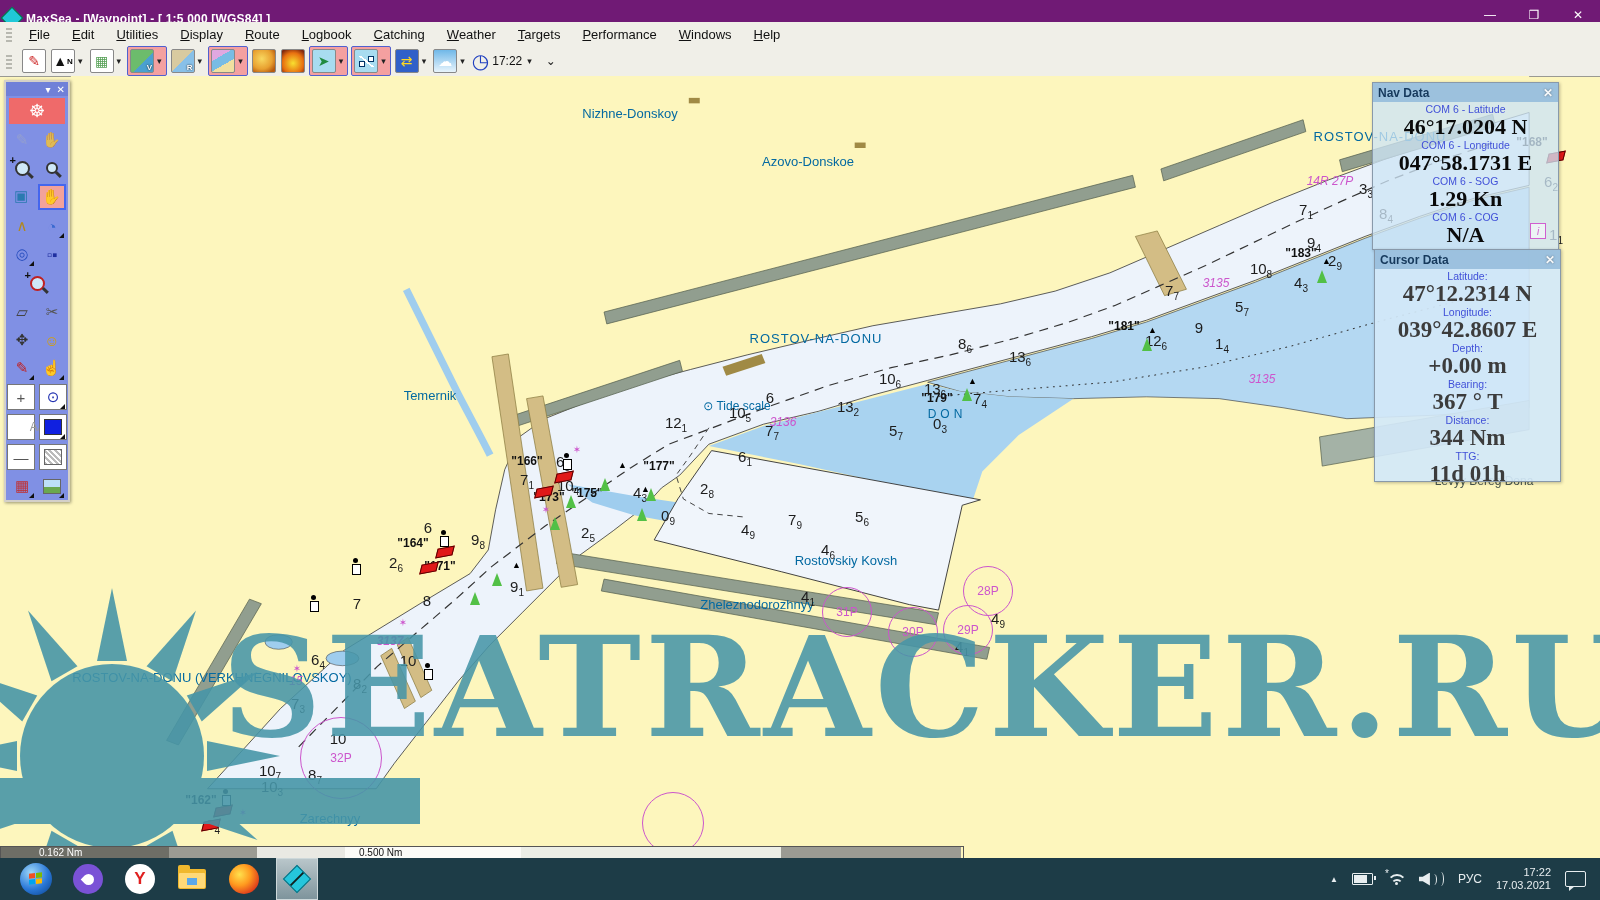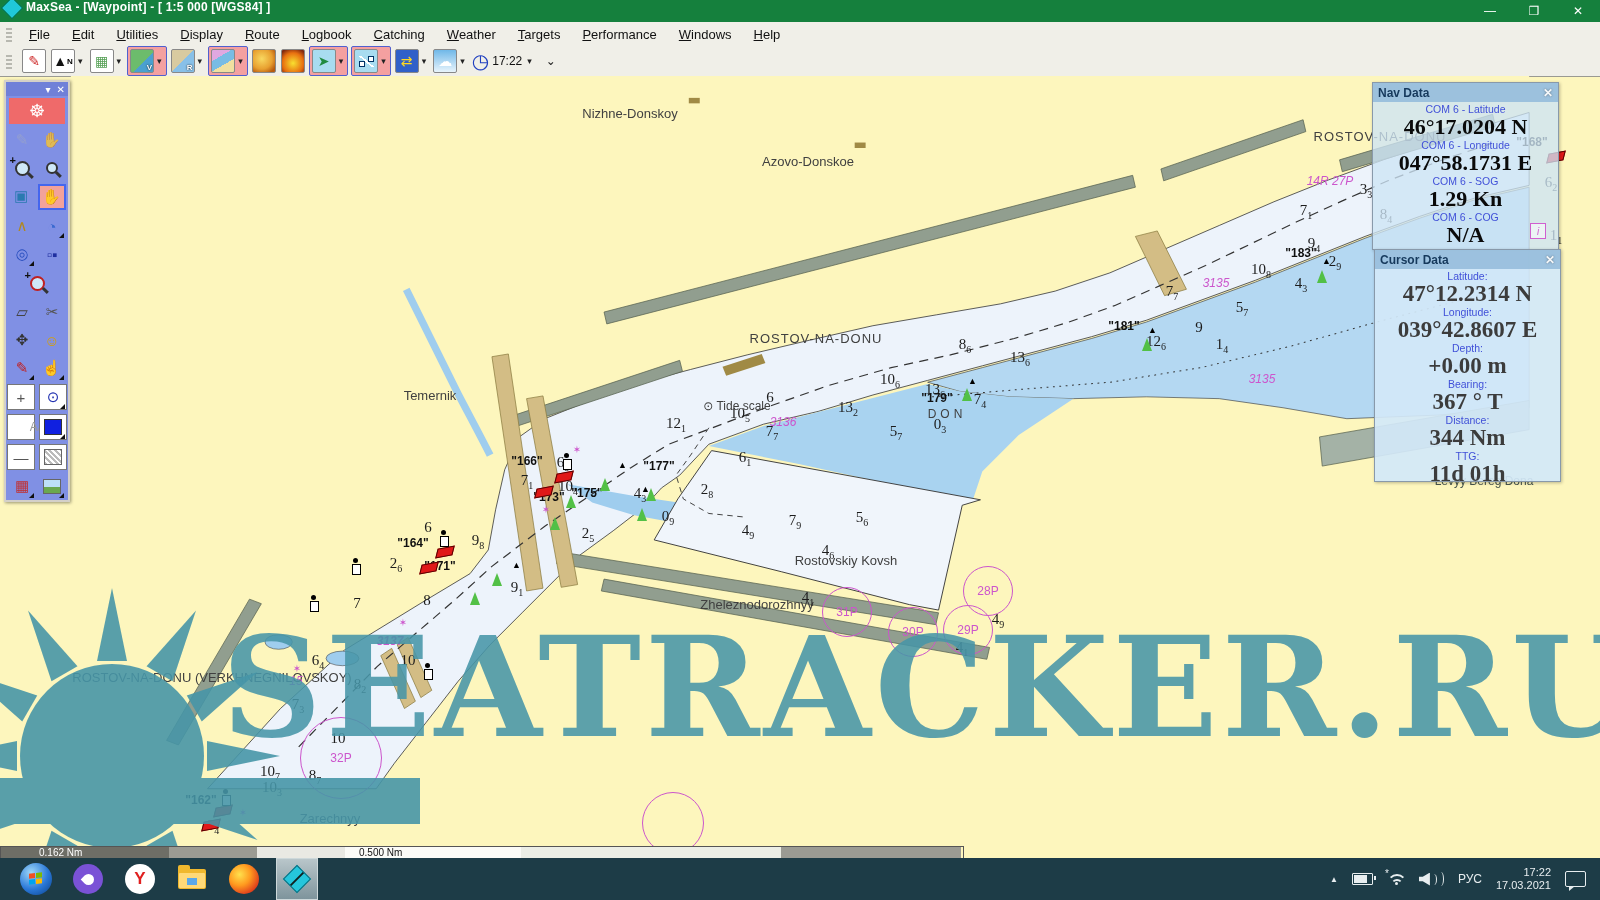--- a/index.html
+++ b/index.html
@@ -1,18 +1,18 @@
 <!DOCTYPE html>
 <html><head>
 <meta charset="utf-8">
 <style>
   html,body{margin:0;padding:0;width:1600px;height:900px;overflow:hidden;font-family:"Liberation Sans",sans-serif;}
   .screen{position:relative;width:1600px;height:900px;background:#fdf6bd;}
   
-  .titlebar{position:absolute;left:0;top:0;width:1600px;height:26px;background:#15803d;display:flex;align-items:flex-start;color:#fff;}
+  .titlebar{position:absolute;left:0;top:0;width:1600px;height:26px;background:#701a75;display:flex;align-items:flex-end;color:#fff;}
   .titlebar .appicon{width:14px;height:14px;margin:0 6px 0 4px;background:#20c8d8;transform:rotate(45deg);border:1px solid #063;} 
   .titlebar .title{font-size:12px;font-weight:bold;letter-spacing:.2px;}
   .winbtns{margin-left:auto;display:flex;}
   .winbtn{width:44px;height:22px;display:flex;align-items:center;justify-content:center;font-size:12px;color:#fff;}
   
   .menubar{position:absolute;left:0;top:22px;width:1600px;height:24px;background:#f0efe8;border-bottom:1px solid #c8c8c0;display:flex;align-items:center;font-size:13px;color:#111;}
   .grip{width:6px;height:16px;margin:0 6px;background:repeating-linear-gradient(0deg,#b8b8b0 0 2px,transparent 2px 4px);}
   .menu-item{padding:2px 11px;}
   
   .toolbar{position:absolute;left:0;top:46px;width:1600px;height:30px;background:#f0efe8;border-bottom:1px solid #9a9a92;display:flex;align-items:center;gap:3px;}
@@ -29,25 +29,25 @@
   .tile-thermal{background:radial-gradient(circle at 50% 60%,#f8e030,#e87010 60%,#802810 90%)!important;}
   .tile-vector{background:linear-gradient(135deg,#6cbc6c 0 55%,#4aa0d0 55% 100%)!important;}
   .tile-raster{background:linear-gradient(135deg,#d8caa0 0 50%,#88c0e8 50% 100%)!important;}
   .tile-library{background:linear-gradient(150deg,#e0a8e0 0 32%,#78bce4 32% 62%,#f0e0a0 62% 100%)!important;}
   .tile-ship{background:#a8dcf0!important;}
   .tile-transfer{background:#3060c8!important;color:#ffd820;}
   .tile-weather{background:linear-gradient(#70b8e8,#e8f4fc)!important;color:#fff;}
   
   #map-area{position:absolute;left:0;top:76px;width:1600px;height:782px;overflow:hidden;}
   #overlays{position:absolute;left:0;top:0;width:1600px;height:782px;pointer-events:none;}
-  .maplabel{position:absolute;transform:translate(-50%,-50%);color:#404040;white-space:nowrap;}
+  .maplabel{position:absolute;transform:translate(-50%,-50%);color:#0369a1;white-space:nowrap;}
   .buoylabel{position:absolute;transform:translate(-50%,-50%);color:#101010;font-size:12px;font-weight:bold;white-space:nowrap;}
   .mapnote{position:absolute;transform:translate(-50%,-50%);color:#cc55cc;font-size:12px;font-style:italic;white-space:nowrap;}
   .mapcircle{position:absolute;border:1.5px solid #cc55cc;border-radius:50%;display:flex;align-items:center;justify-content:center;color:#cc55cc;font-size:12px;}
-  .depth{position:absolute;transform:translate(-50%,-50%);font-family:Liberation Serif, serif;font-size:15px;color:#1c1c1c;white-space:nowrap;}
+  .depth{position:absolute;transform:translate(-50%,-50%);font-family:Liberation Sans, sans-serif;font-size:15px;color:#1c1c1c;white-space:nowrap;}
   .depth sub{font-size:10px;}
   .buoy-g{position:absolute;width:10px;height:13px;background:#52c046;clip-path:polygon(50% 0,100% 100%,0 100%);filter:drop-shadow(0 0 .5px #000);}
   .buoy-r{position:absolute;width:14px;height:8px;background:#e01818;transform:skewX(-25deg) rotate(-12deg);border:.5px solid #500;}
   .buoy-p{position:absolute;width:8px;height:12px;}
   .buoy-p .dot{position:absolute;left:1px;top:-4px;width:5px;height:5px;background:#000;border-radius:50%;}
   .buoy-p .base{position:absolute;left:0;top:2px;width:7px;height:9px;background:#fff;border:1px solid #000;}
   .buoy-t{position:absolute;font-size:9px;color:#000;line-height:9px;}
   .mapsym{position:absolute;color:#cc55cc;font-size:10px;transform:translate(-50%,-50%);}
   
   #watermark{position:absolute;left:0;top:0;width:1392px;height:782px;pointer-events:none;}

